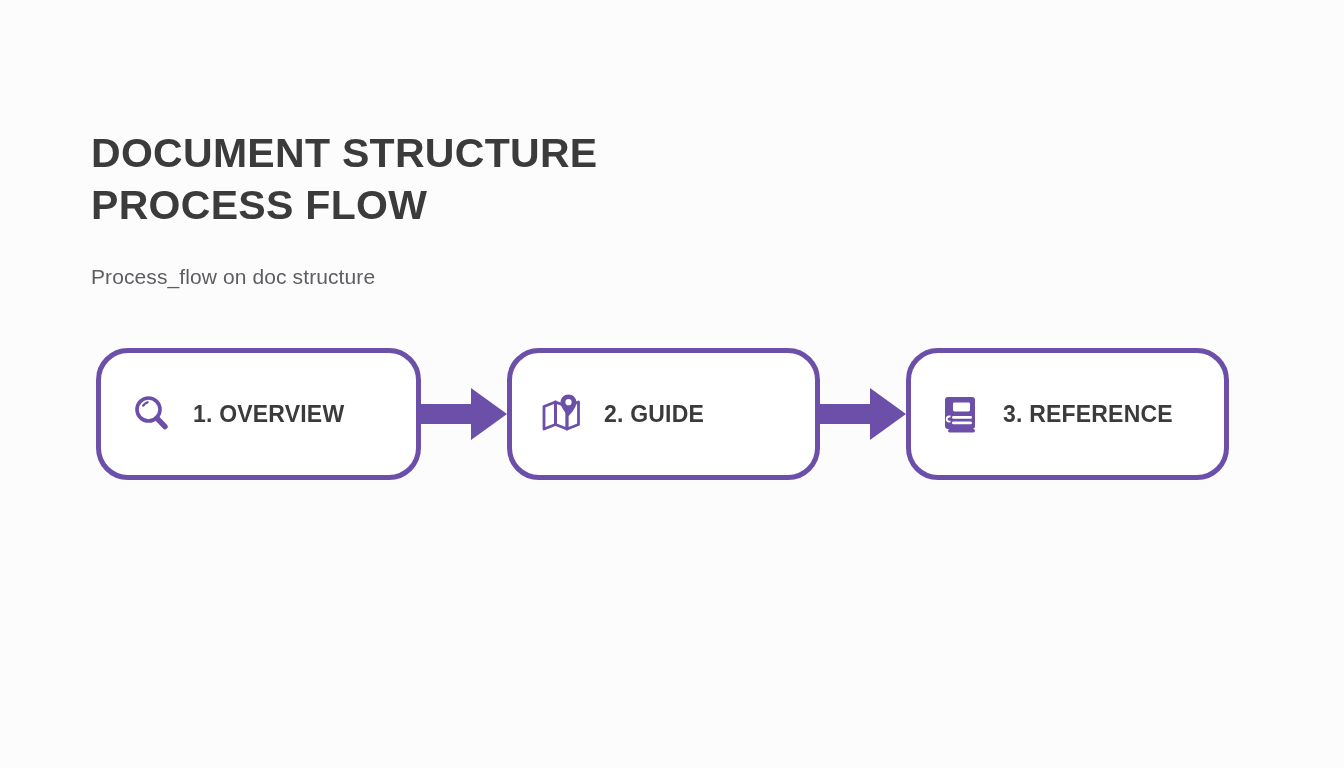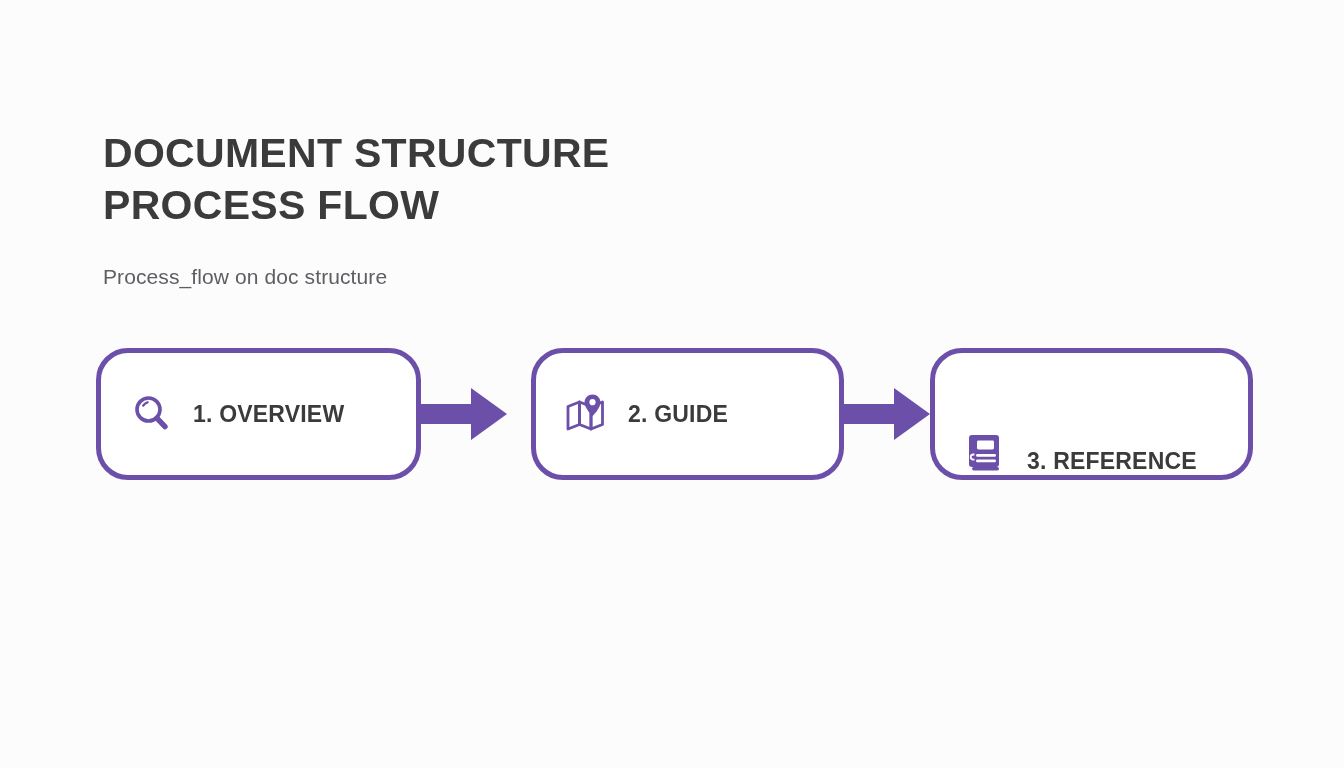--- a/index.html
+++ b/index.html
@@ -20,21 +20,21 @@
   .slide {
     position: absolute;
     inset: 0;
     width: 1344px;
     height: 768px;
   }
 
   
   .header {
     position: absolute;
-    left: 103px;
+    left: 91px;
     top: 128px;
     width: 700px;
   }
 
   .title {
     font-size: 41px;
     font-weight: bold;
     color: #3b3b3b;
     letter-spacing: 0.3px;
     line-height: 1.26;
@@ -68,22 +68,22 @@
     border-radius: 32px;
     background: #ffffff;
     display: flex;
     align-items: center;
     flex: 0 0 auto;
     padding-left: 28px;
     gap: 18px;
   }
 
   .card-1 { width: 325px; }
-  .card-2 { width: 313px; margin-left: 24px; }
-  .card-3 { width: 323px; align-items: flex-end; }
+  .card-2 { width: 313px; }
+  .card-3 { width: 323px; }
 
   .card-icon {
     width: 46px;
     height: 46px;
     flex: 0 0 auto;
     display: flex;
     align-items: center;
     justify-content: center;
   }
 

